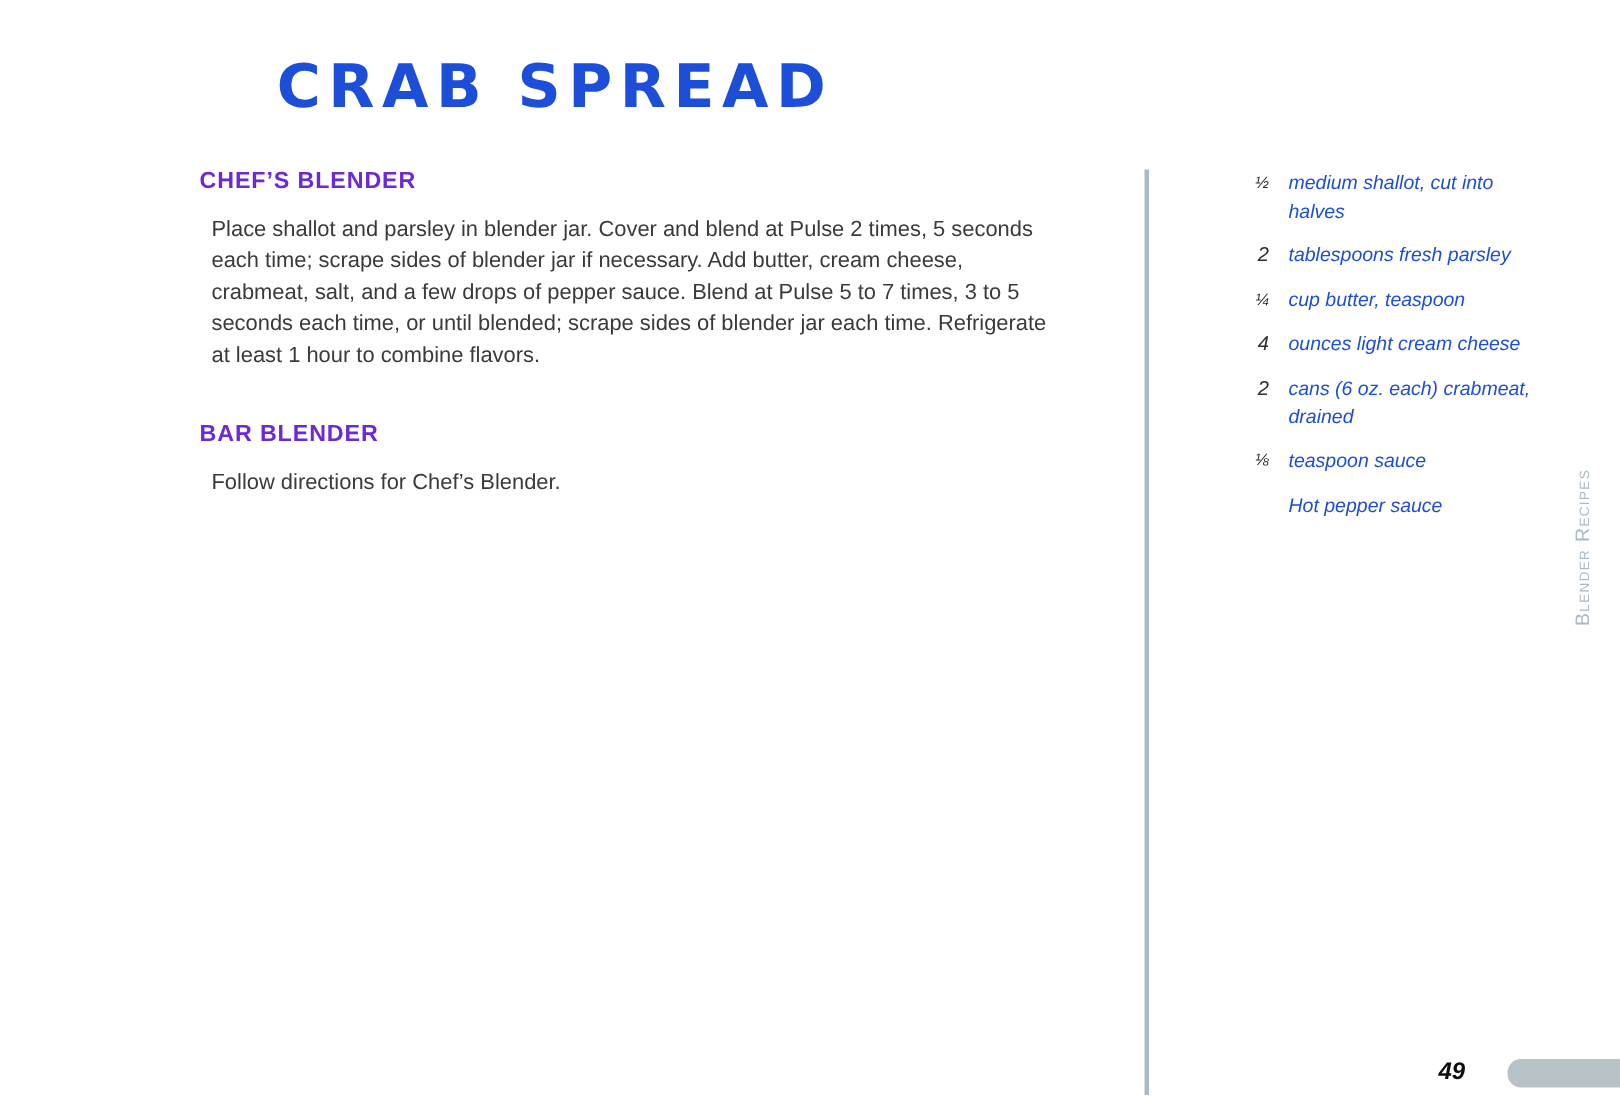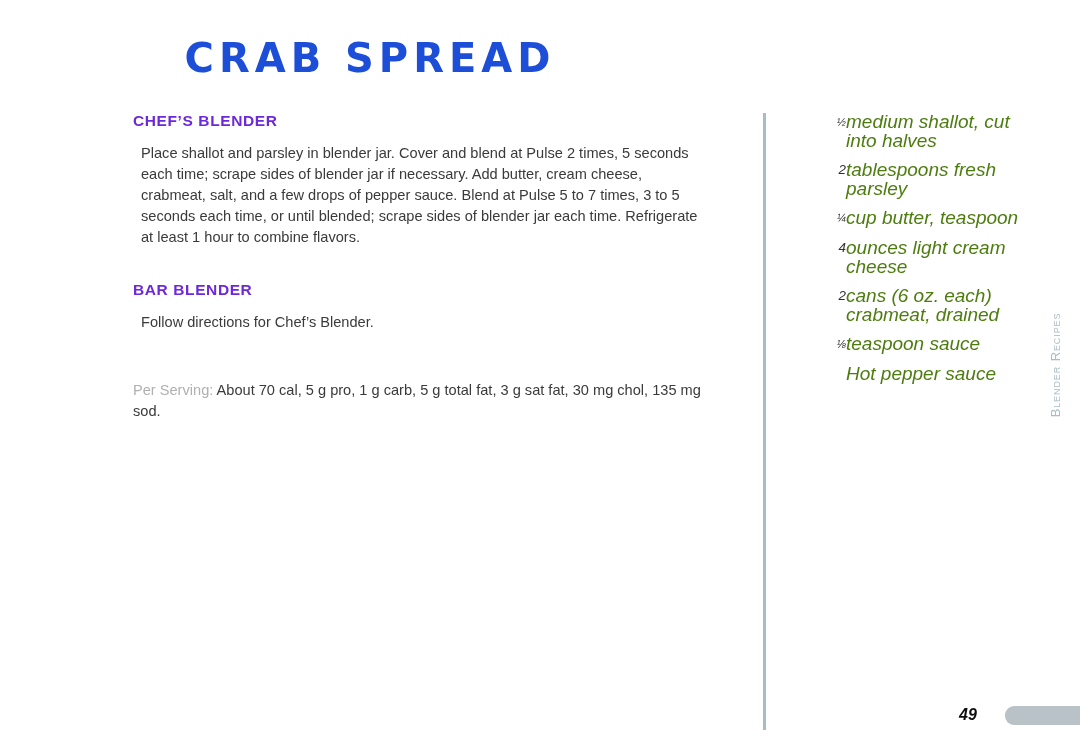--- a/index.html
+++ b/index.html
@@ -110,24 +110,25 @@
     color: #2e2e2e;
     font-family: "Liberation Sans", sans-serif;
   }
 
   .ing-qty.frac {
     font-size: 11px;
   }
 
   .ing-text {
     flex: 1 1 auto;
+    margin-left: 13px;
     font-style: italic;
-    font-size: 19px;
+    font-size: 13px;
     line-height: 18.6px;
-    color: #4d7c0f;
+    color: #1d4ed8;
   }
 
   
   .side-tab {
     position: absolute;
     left: 1044px;
     top: 300px;
     width: 22px;
     height: 130px;
   }
@@ -178,24 +179,20 @@
     <h2 class="section-heading">CHEF’S BLENDER</h2>
     <p class="body-text">Place shallot and parsley in blender jar. Cover and blend at Pulse 2 times, 5 seconds each time; scrape sides of blender jar if necessary. Add butter, cream cheese, crabmeat, salt, and a few drops of pepper sauce. Blend at Pulse 5 to 7 times, 3 to 5 seconds each time, or until blended; scrape sides of blender jar each time. Refrigerate at least 1 hour to combine flavors.</p>
   </div>
 
   <div class="section-block section-block-2">
     <h2 class="section-heading">BAR BLENDER</h2>
     <p class="body-text">Follow directions for Chef’s Blender.</p>
   </div>
 
   <div class="notes-block">
-    <p class="note-line">
-      <span class="note-label">Per Serving:</span>
-      <span>About 70 cal, 5 g pro, 1 g carb, 5 g total fat, 3 g sat fat, 30 mg chol, 135 mg sod.</span>
-    </p>
   </div>
 
 </div>
 
 <div class="divider"></div>
 
 <div class="ing-col">
   <div class="ing-row">
     <span class="ing-qty frac">½</span>
     <span class="ing-text">medium shallot, cut into halves</span>

